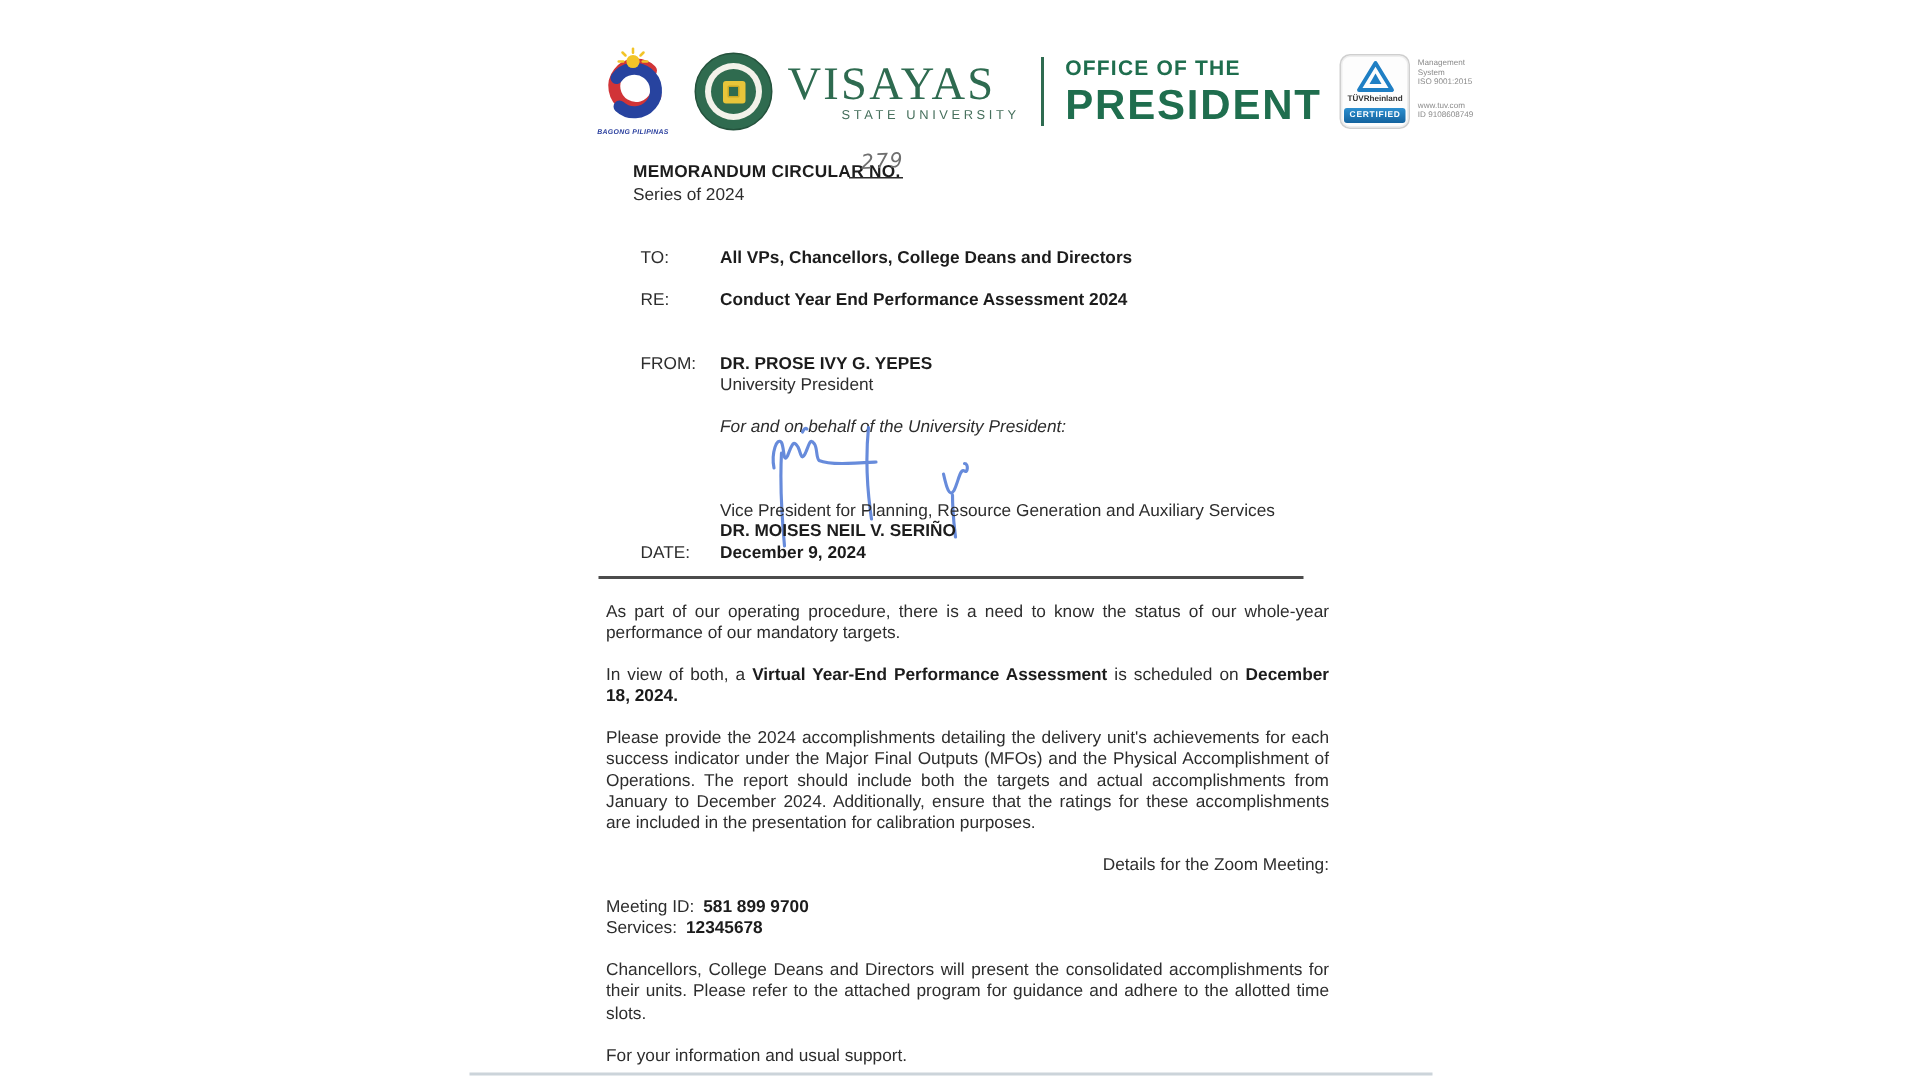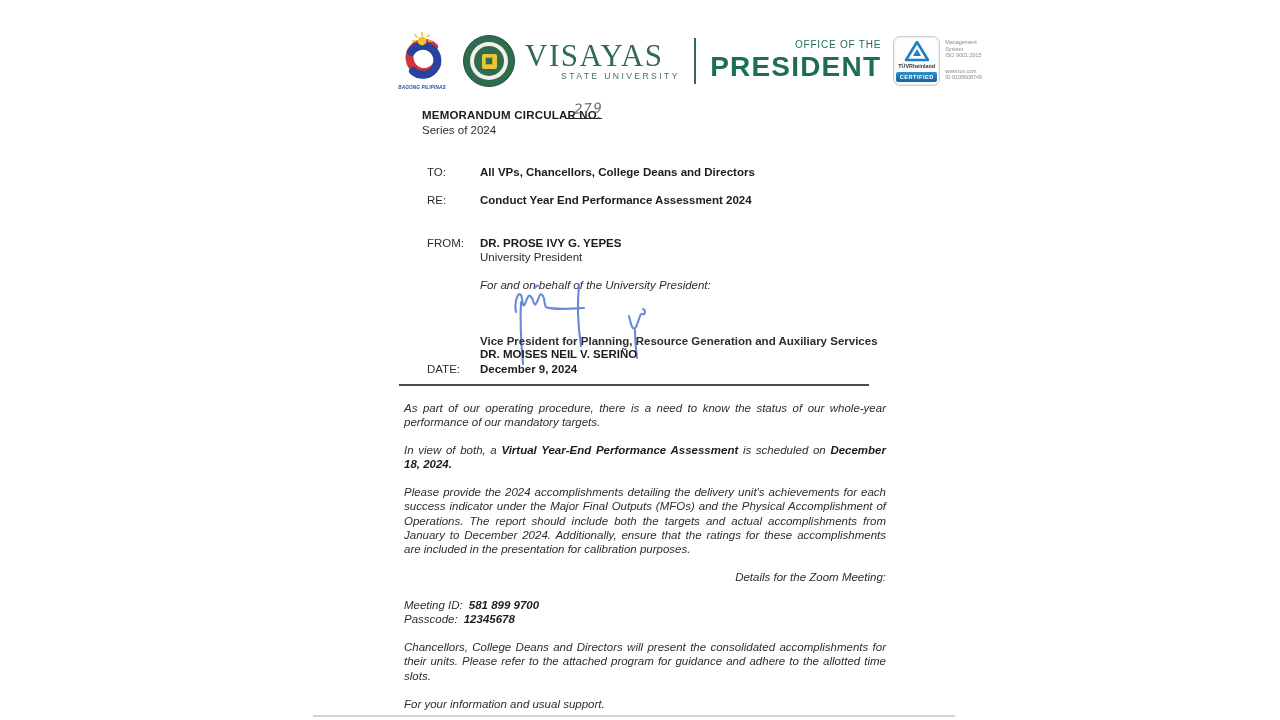--- a/index.html
+++ b/index.html
@@ -25,21 +25,21 @@
                 display:flex; align-items:center; justify-content:center; }
   .seal .goldcore { width:8px; height:8px; background:#2f6b4f; border-radius:1px;
                     border:1.5px solid #caa927; }
   .wordmark { margin-left:10px; flex:0 0 auto; color:#2e6b50; }
   .wordmark .big { font-family:"Liberation Serif", serif; font-size:31px; line-height:30px;
                    letter-spacing:1.5px; font-weight:400; }
   .wordmark .small { font-size:8.6px; letter-spacing:2.4px; margin-top:0px; margin-left:36px;
                      color:#47705d;text-align:right; }
   .divider { width:2.4px; height:46px; background:#2e6b50; margin-left:14px; flex:0 0 auto; }
   .office { margin-left:14px; color:#1f6e4e; flex:0 0 auto; }
-  .office .l1 { font-size:10px; font-weight:normal; letter-spacing:.8px;text-align:right; }
+  .office .l1 { font-size:14px; font-weight:bold; letter-spacing:.8px; }
   .office .l2 { font-size:28px; font-weight:bold; letter-spacing:1.2px; margin-top:1px; }
   .tuv-wrap { margin-left:12px; display:flex; flex:0 0 auto; }
   .tuv-badge { position:relative; width:47px; height:50px; background:#fdfdfd;
                border:1px solid #cfcfcf; border-radius:7px;
                box-shadow:0 0 0 1px #eee inset; overflow:hidden; }
   .tuv-tri { position:absolute; top:3px; left:50%; transform:translateX(-50%); }
   .tuv-name { position:absolute; top:26px; width:100%; text-align:center;
               font-size:5.4px; color:#333; font-weight:bold; }
   .tuv-ribbon { position:absolute; bottom:3px; left:2px; right:2px; height:10px;
                 background:linear-gradient(180deg,#2c8fd0,#14639e); border-radius:2px;
@@ -54,21 +54,21 @@
   .b   { font-weight:bold; color:#1c1c1c; }
   .lblcol { position:absolute; left:427px; }
   .valcol { position:absolute; left:480px; }
   .memo-title { top:108px; left:404px; font-weight:bold; letter-spacing:.2px; color:#1c1c1c; }
   .hand-num { position:absolute; top:100px; left:574px; font-size:13.5px; color:#6f6f6f;
               font-family:"DejaVu Sans", sans-serif; font-style:italic;
               transform:rotate(-3deg); letter-spacing:1px; }
   .num-line { position:absolute; top:117.5px; left:566px; width:36px; height:1.6px; background:#2b2b2b; }
   .series { top:123px; left:404px; }
   .rule { position:absolute; top:384px; left:399px; width:470px; height:2px; background:#4c4c4c; }
-  .para { position:absolute; left:404px; width:482px; text-align:justify;font-style:italic; }
+  .para { position:absolute; left:404px; width:482px; text-align:justify; }
   .sig-svg { position:absolute; top:278px; left:500px; }
   .page-bottom-edge { position:absolute; top:715px; left:313px; width:642px; height:2px;
                       background:#ccd4da; }
   .meet-line { display:block; }
   .meet-line .lab { margin-right:6px; }
 </style>
 </head>
 <body>
 
 <div id="canvas">
@@ -159,21 +159,21 @@
       <path d="M16,34 C14,24 18,13 21,17 C23,21 22,31 25,26 C28,18 29,15 32,20 C34,24 34,30 37,24 C40,17 40,14 43,18 C45,21 44,27 46,29 C53,32 68,31 84,30"></path>
       <path d="M35,10 C36,8 37,7 38,8"></path>
       <path d="M21,24 C20,42 21,64 23,86"></path>
       <path d="M79,7 C77,27 78,48 81,68"></path>
       <path d="M129,38 C131,47 133,54 136,49 C139,43 140,34 143,36 C145,38 146,31 143,31"></path>
       <path d="M135,52 C135,62 136,72 137,80"></path>
     </g>
   </svg>
 
   <div class="valcol doc b" style="top:311px;margin-top:36px;">DR. MOISES NEIL V. SERIÑO</div>
-  <div class="valcol doc" style="top:334px;font-weight:bold;">Vice President for Planning, Resource Generation and Auxiliary Services</div>
+  <div class="valcol doc" style="top:334px;">Vice President for Planning, Resource Generation and Auxiliary Services</div>
 
   <div class="lblcol doc" style="top:362px;">DATE:</div>
   <div class="valcol doc b" style="top:362px;">December 9, 2024</div>
 
   <div class="rule"></div>
 
   <div class="para doc" style="top:401px;">As part of our operating procedure, there is a need to know the status of our whole-year performance of our mandatory targets.</div>
 
   <div class="para doc" style="top:443px;">
     <span>In view of both, a </span><span class="b">Virtual Year-End Performance Assessment</span><span> is scheduled on </span><span class="b">December 18, 2024.</span>
@@ -181,21 +181,21 @@
 
   <div class="para doc" style="top:485px;">Please provide the 2024 accomplishments detailing the delivery unit's achievements for each success indicator under the Major Final Outputs (MFOs) and the Physical Accomplishment of Operations. The report should include both the targets and actual accomplishments from January to December 2024. Additionally, ensure that the ratings for these accomplishments are included in the presentation for calibration purposes.</div>
 
   <div class="para doc" style="top:570px; text-align:right;">Details for the Zoom Meeting:</div>
 
   <div class="para doc" style="top:598px; text-align:left;">
     <span class="meet-line">
       <span class="lab">Meeting ID:</span><span class="b">581 899 9700</span>
     </span>
     <span class="meet-line">
-      <span class="lab">Passcode:</span><span class="b">12345678</span>
+      <span class="lab">Services:</span><span class="b">12345678</span>
     </span>
   </div>
 
   <div class="para doc" style="top:697px; text-align:left;">For your information and usual support.</div>
 
   <div class="para doc" style="top:640px;">Chancellors, College Deans and Directors will present the consolidated accomplishments for their units. Please refer to the attached program for guidance and adhere to the allotted time slots.</div>
 
   <div class="page-bottom-edge"></div>
 </div>
 

